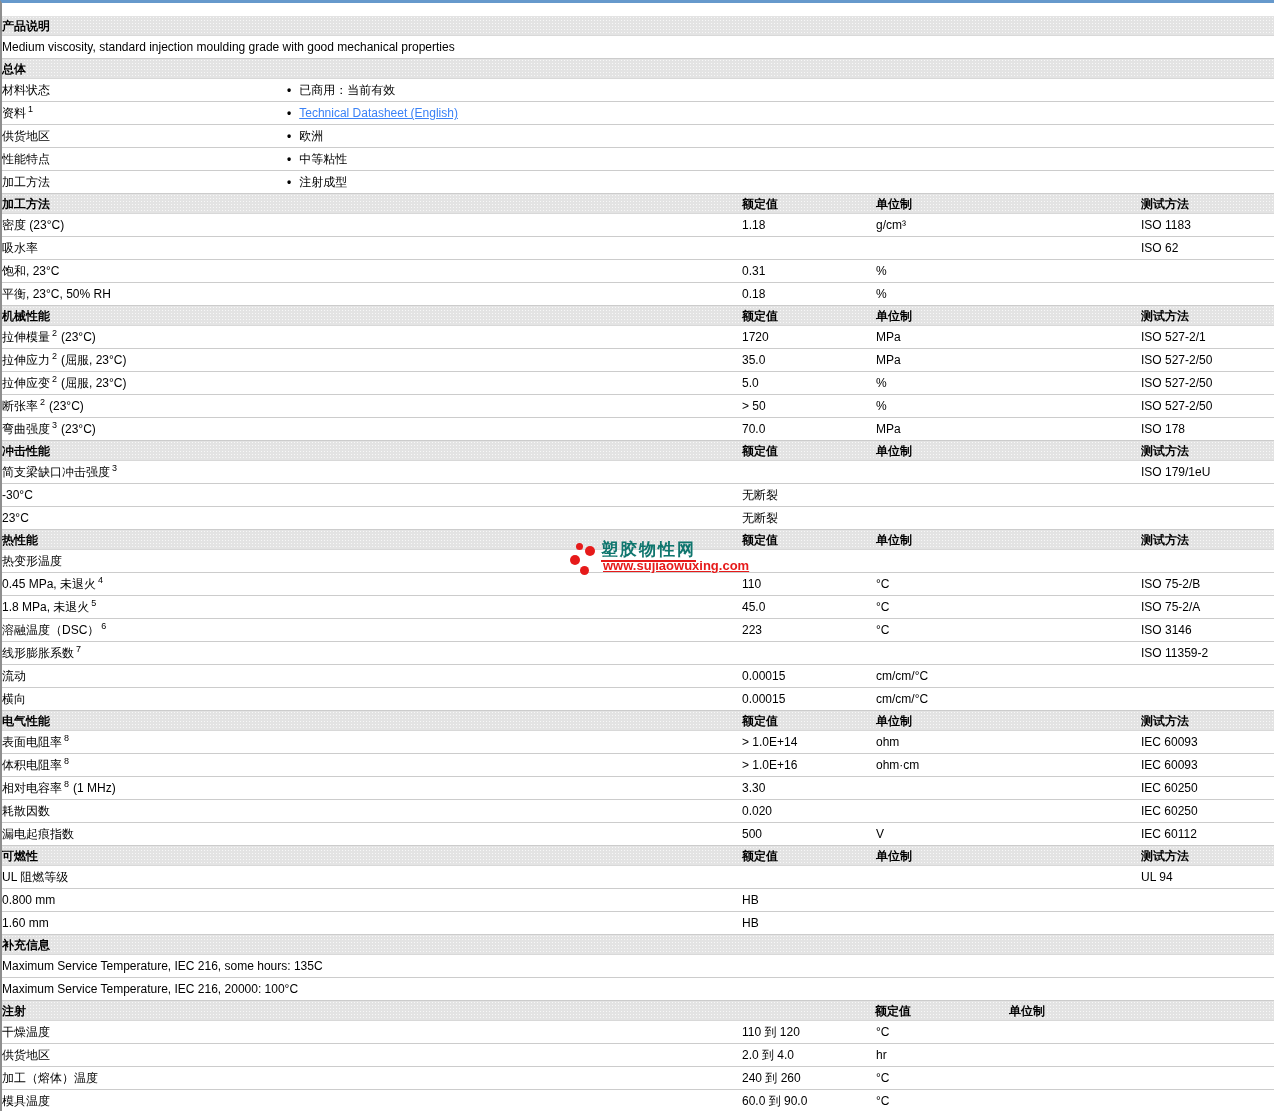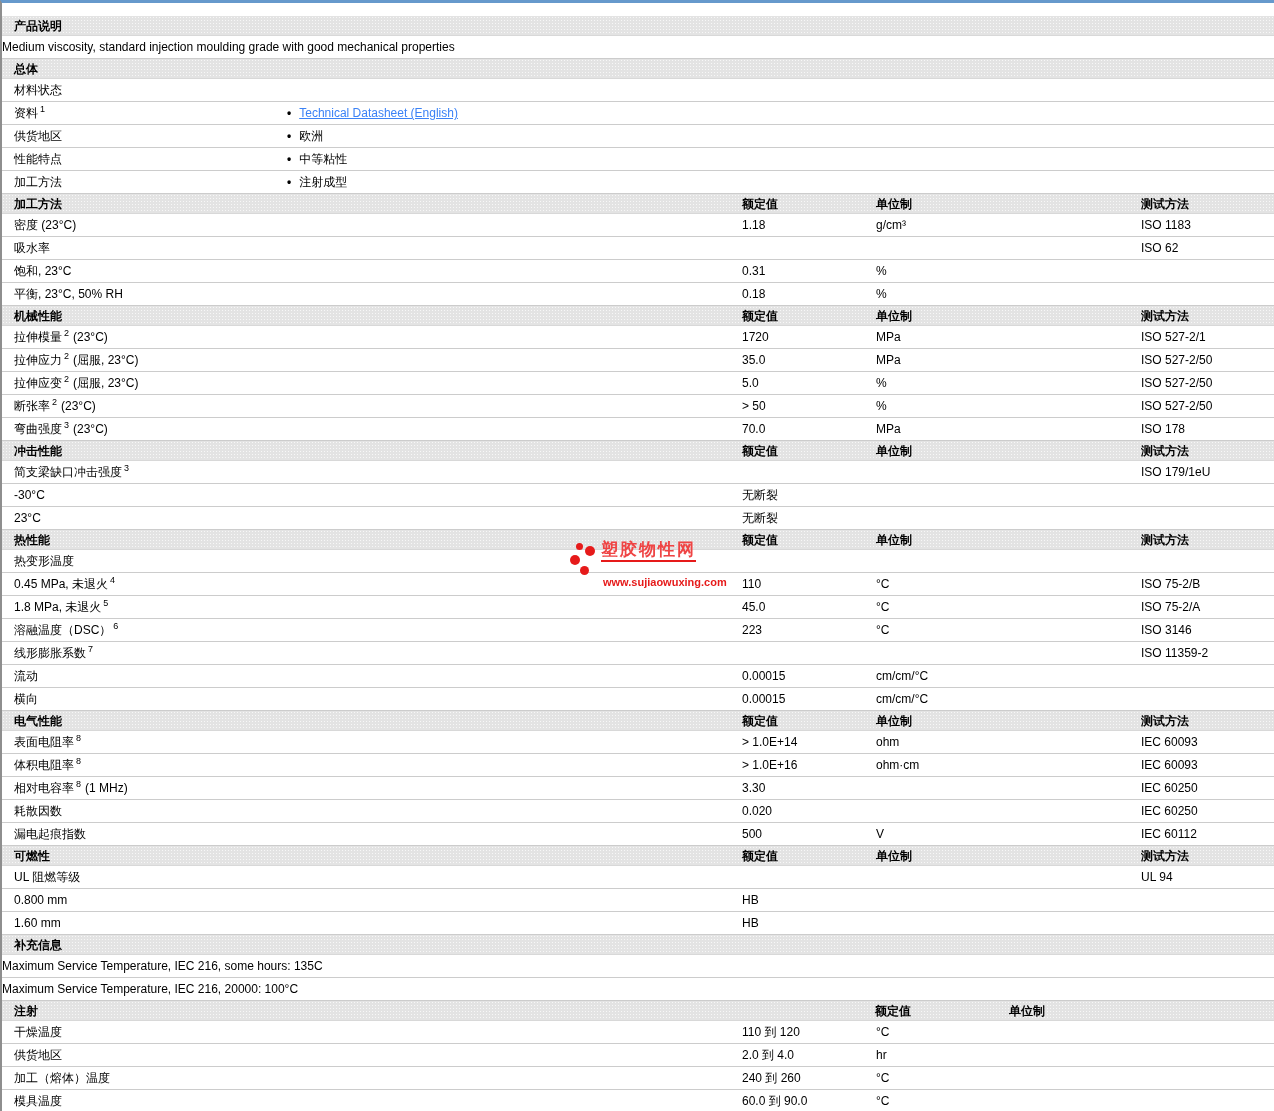--- a/index.html
+++ b/index.html
@@ -30,54 +30,55 @@
   }
   .row{
     display:flex;
     height:23px;
     line-height:22px;
     border-bottom:1px solid #cccccc;
     background:#fff;
     box-sizing:border-box;
     white-space:nowrap;
   }
-  .c-label{flex:1;padding-left:12px;box-sizing:border-box;overflow:hidden;}
+  .c-label{flex:1;box-sizing:border-box;overflow:hidden;}
   .c-label.indent{}
   .c-value{width:112px;text-align:left;flex-shrink:0;box-sizing:border-box;}
   .c-unit{width:287px;padding-left:22px;flex-shrink:0;box-sizing:border-box;overflow:hidden;}
   .c-method{width:133px;flex-shrink:0;box-sizing:border-box;overflow:hidden;}
   .c-full{flex:1;box-sizing:border-box;}
-  .c-glabel{width:285px;padding-left:12px;flex-shrink:0;box-sizing:border-box;}
+  .c-glabel{width:285px;flex-shrink:0;box-sizing:border-box;}
   .c-bullet{flex:1;box-sizing:border-box;}
   .bullet-dot::before{content:"\2022";font-weight:bold;margin-right:8px;}
   .label2{margin-left:4px;}
   sup{font-size:9px;line-height:0;margin-left:2px;}
   a.ds-link{color:#3b82f6;text-decoration:underline;cursor:pointer;}
   
   .watermark{position:absolute;left:567px;top:537px;width:150px;height:38px;z-index:5;pointer-events:none;}
   .wm-dot{position:absolute;border-radius:50%;}
   .wm-title{position:absolute;left:32px;top:0px;font-size:17px;font-weight:bold;letter-spacing:2px;border-bottom:2px solid;padding-bottom:1px;line-height:19px;}
-  .wm-url{position:absolute;left:34px;top:37px;font-size:11px;font-weight:bold;line-height:10px;}
+  .wm-url{position:absolute;left:34px;top:21px;font-size:13px;font-weight:bold;line-height:10px;text-decoration:underline;}
 </style>
 </head>
 <body>
 
 <div class="page">
   <div id="table-root">
       <div class="section-bar">
         <span class="c-label">产品说明</span>
       </div>
       <div class="row">
         <span class="c-full">Medium viscosity, standard injection moulding grade with good mechanical properties</span>
       </div>
       <div class="section-bar">
         <span class="c-label">总体</span>
       </div>
       <div class="row">
         <span class="c-glabel"><span>材料状态</span></span>
+        <span class="c-bullet"><span class="bullet-dot"></span><span>已商用：当前有效</span></span>
       </div>
       <div class="row">
         <span class="c-glabel"><span>资料</span><sup>1</sup></span>
         <span class="c-bullet"><span class="bullet-dot"></span><a class="ds-link" href="#">Technical Datasheet (English)</a></span>
       </div>
       <div class="row">
         <span class="c-glabel"><span>供货地区</span></span>
         <span class="c-bullet"><span class="bullet-dot"></span><span>欧洲</span></span>
       </div>
       <div class="row">
@@ -324,16 +325,16 @@
         <span class="c-unit">°C</span>
         <span class="c-method"></span>
       </div>
     </div>
 
   <div class="watermark">
     <span class="wm-dot" style="left: 7px; top: 3px; width: 7px; height: 7px; background: rgb(230, 26, 26);"></span>
     <span class="wm-dot" style="left: 16px; top: 6px; width: 10px; height: 10px; background: rgb(230, 26, 26);"></span>
     <span class="wm-dot" style="left: 1px; top: 15px; width: 10px; height: 10px; background: rgb(230, 26, 26);"></span>
     <span class="wm-dot" style="left: 11px; top: 26px; width: 9px; height: 9px; background: rgb(230, 26, 26);"></span>
-    <span class="wm-title" style="color: #ef4444; border-bottom-color: rgb(230, 26, 26);">塑胶物性网</span>
+    <span class="wm-title" style="color: #0f766e; border-bottom-color: rgb(230, 26, 26);">塑胶物性网</span>
     <span class="wm-url" style="color: rgb(230, 26, 26);">www.sujiaowuxing.com</span>
   </div>
 </div>
 
 </body></html>

